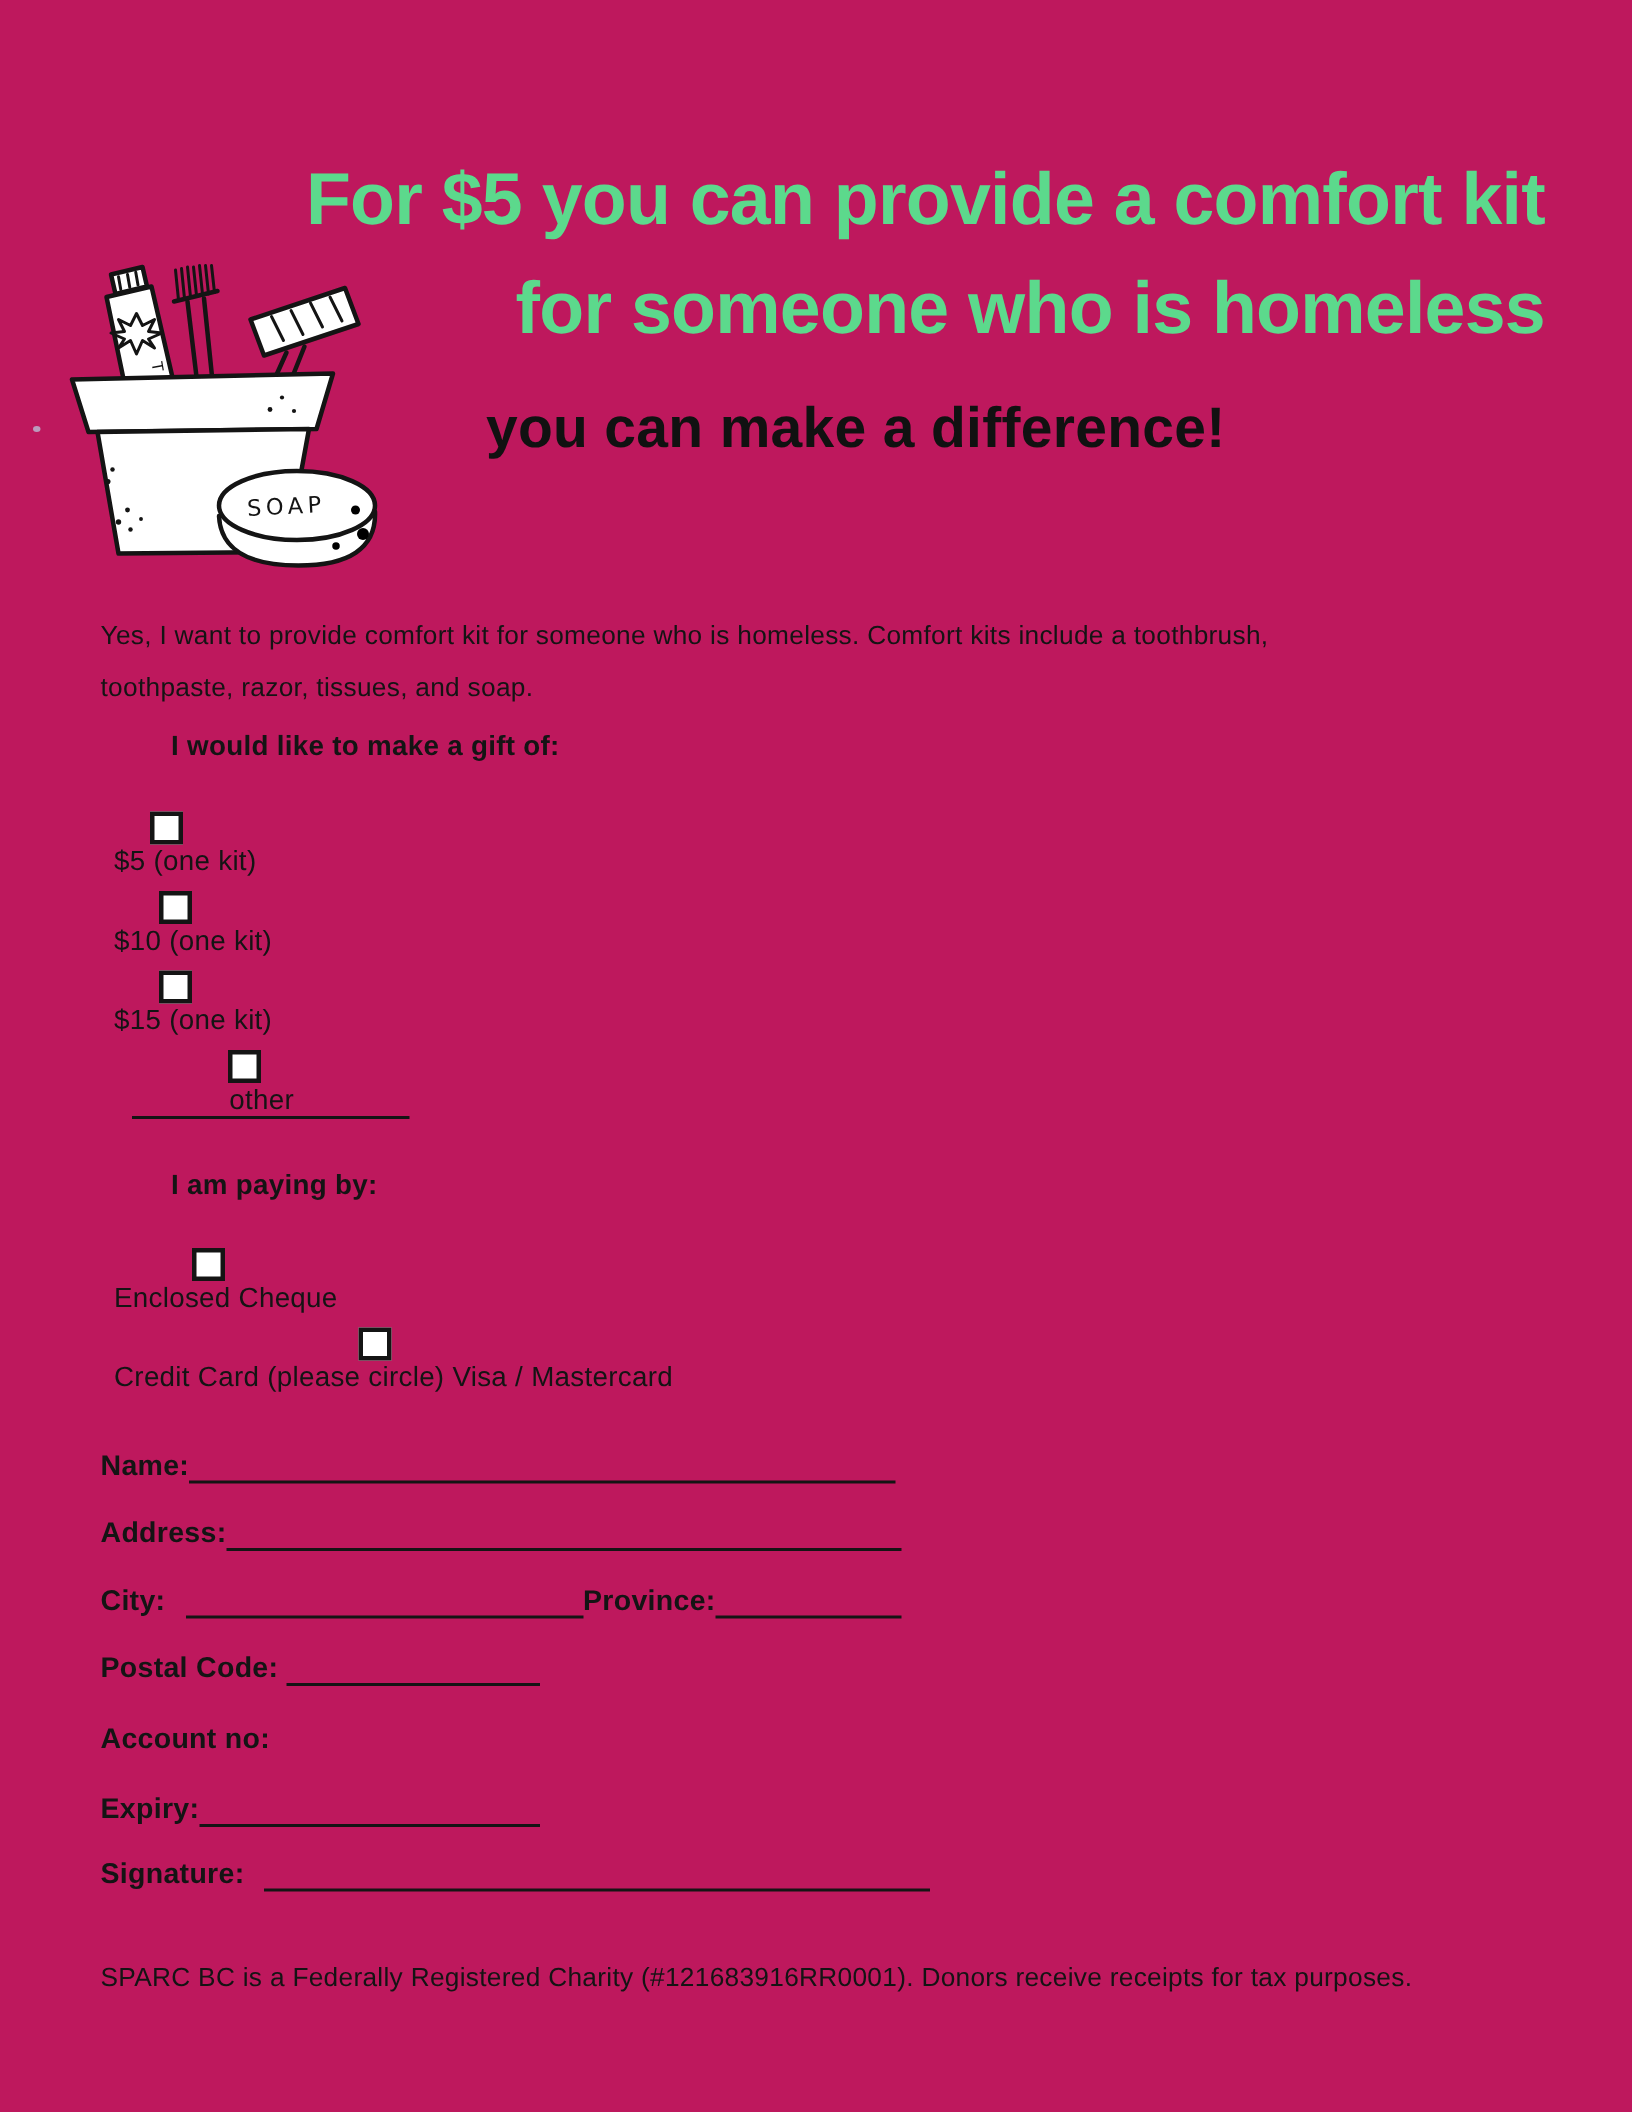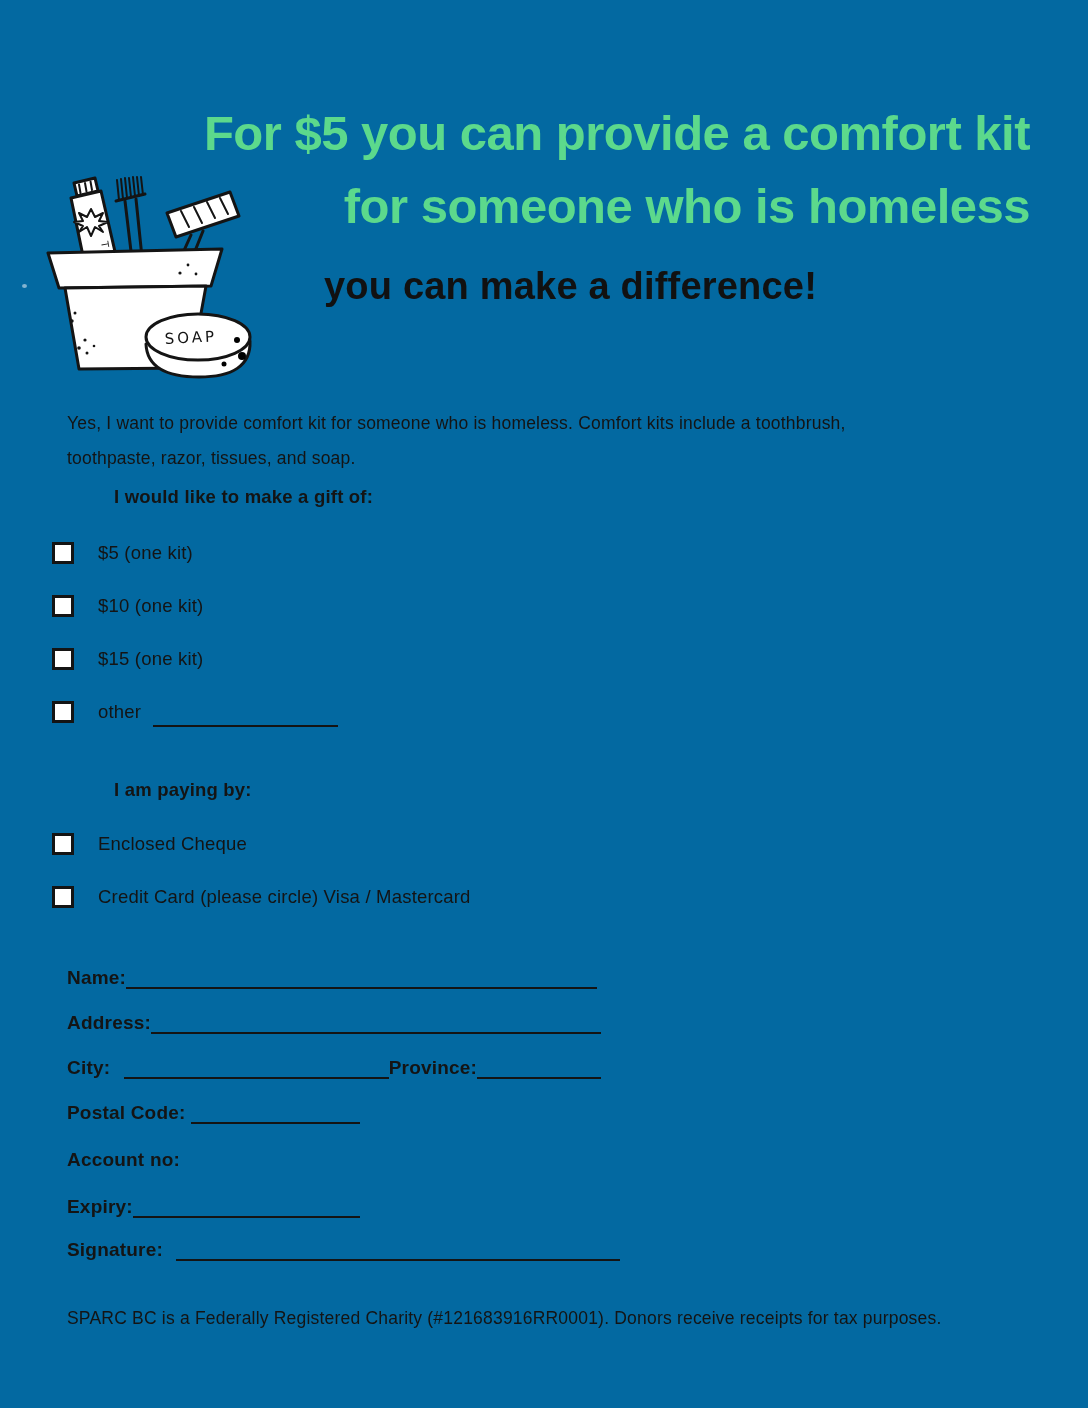--- a/index.html
+++ b/index.html
@@ -3,21 +3,21 @@
 <meta charset="utf-8">
 <style>
   * { margin: 0; padding: 0; box-sizing: border-box; }
   html, body { background: #ffffff; }
   body { font-family: "Liberation Sans", sans-serif; color: #141414; }
 
   .page {
     position: relative;
     width: 1088px;
     height: 1408px;
-    background: #0369a1;
+    background: #be185d;
     overflow: hidden;
     margin: 0 auto;
   }
 
   .speck {
     position: absolute; left: 22px; top: 284px;
     width: 5px; height: 4px; border-radius: 50%;
     background: #b9d3e6; opacity: .7;
   }
 
@@ -51,22 +51,22 @@
   }
 
   .section-heading {
     position: absolute; left: 70px;
     font-weight: 700; font-size: 18.5px; letter-spacing: 0.2px;
     white-space: nowrap;
     margin-left: 44px;
   }
 
   .opt-row {
-    position: absolute; left: 52px;
-    display: flex; align-items: center; height: 24px;
+    position: absolute; left: 76px;
+    display: flex; align-items: center; height: 24px; flex-direction: column;
   }
   .checkbox {
     width: 22px; height: 22px;
     border: 3px solid #141414;
     background: #ffffff;
     flex: 0 0 auto;
     margin-right: 24px;
   }
   .opt-label { font-size: 18.5px; letter-spacing: 0.2px; white-space: pre; }
   .write-line {

